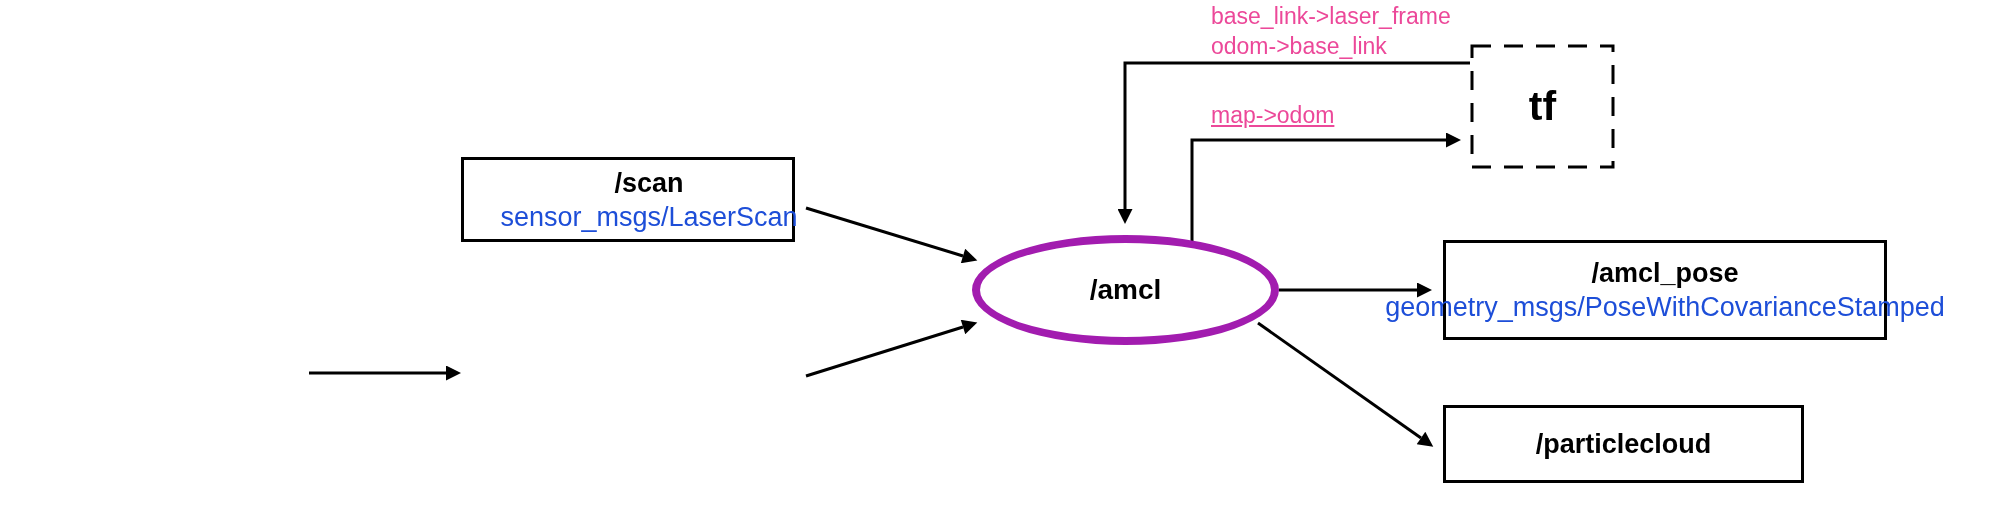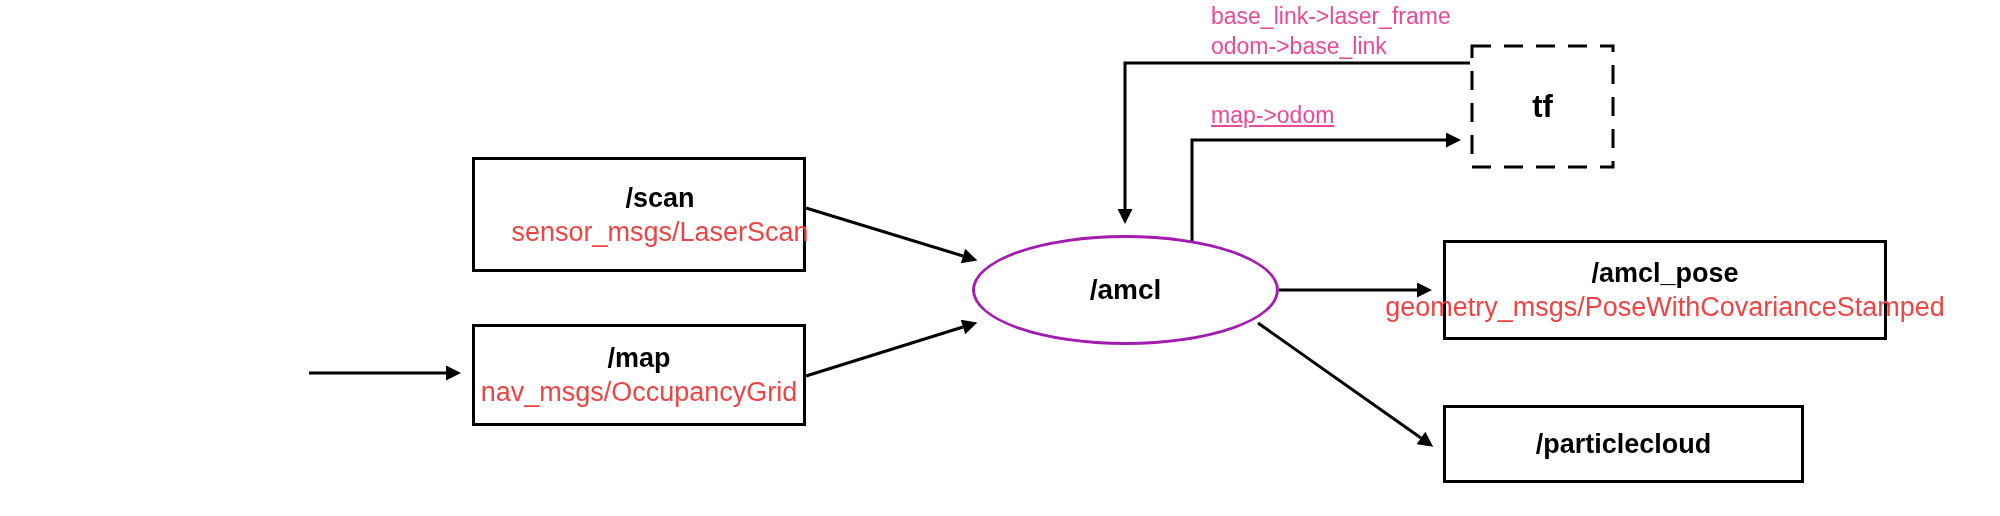--- a/index.html
+++ b/index.html
@@ -26,50 +26,50 @@
     box-sizing: border-box;
     display: flex;
     flex-direction: column;
     align-items: center;
     justify-content: center;
     text-align: center;
     background: #ffffff;
     color: #000000;
   }
   .ellipse {
-    border: 3px solid #a21caf;
+    border: 8px solid #a21caf;
     border-radius: 50%;
   }
   .topic-box {
     border: 3px solid #000000;
   }
   .node-label {
     font-weight: bold;
     font-size: 28px;
     line-height: 34px;
     white-space: nowrap;
   }
   .topic-name {
     font-weight: bold;
     font-size: 27px;
     line-height: 34px;
     white-space: nowrap;
   }
   .topic-type {
     font-size: 27px;
     line-height: 34px;
-    color: #ef4444;
+    color: #1d4ed8;
     white-space: nowrap;
   }
   .tf-node {
     background: transparent; 
   }
   .tf-label {
     font-weight: bold;
-    font-size: 31px;
+    font-size: 41px;
   }
   .edge-label {
     position: absolute;
     font-size: 23px;
     line-height: 30px;
     color: #ec4899;
     white-space: nowrap;
   }
 </style>
 </head>
@@ -95,29 +95,25 @@
     <line x1="1279" y1="290" x2="1417" y2="290" stroke="#000000" stroke-width="3" marker-end="url(#arrow)"></line>
 
     <line x1="1258" y1="323" x2="1421" y2="438" stroke="#000000" stroke-width="3" marker-end="url(#arrow)"></line>
 
     <polyline points="1192,247 1192,140 1446,140" fill="none" stroke="#000000" stroke-width="3" marker-end="url(#arrow)"></polyline>
 
     <polyline points="1470,63 1125,63 1125,209" fill="none" stroke="#000000" stroke-width="3" marker-end="url(#arrow)"></polyline>
   </svg>
 
 
-  <div class="node topic-box" style="left:472px; top:157px; width:334px; height:115px;padding-left:42px;">
+  <div class="node topic-box" style="left:461px; top:157px; width:334px; height:85px;padding-left:42px;">
     <span class="topic-name">/scan</span>
     <span class="topic-type">sensor_msgs/LaserScan</span>
   </div>
 
-  <div class="node topic-box" style="left:472px; top:324px; width:334px; height:102px;">
-    <span class="topic-name">/map</span>
-    <span class="topic-type">nav_msgs/OccupancyGrid</span>
-  </div>
 
   <div class="node ellipse" style="left:972px; top:235px; width:307px; height:110px;">
     <span class="node-label">/amcl</span>
   </div>
 
   <div class="node tf-node" style="left:1472px; top:46px; width:141px; height:121px;">
     <span class="tf-label">tf</span>
   </div>
 
   <div class="node topic-box" style="left:1443px; top:240px; width:444px; height:100px;">

